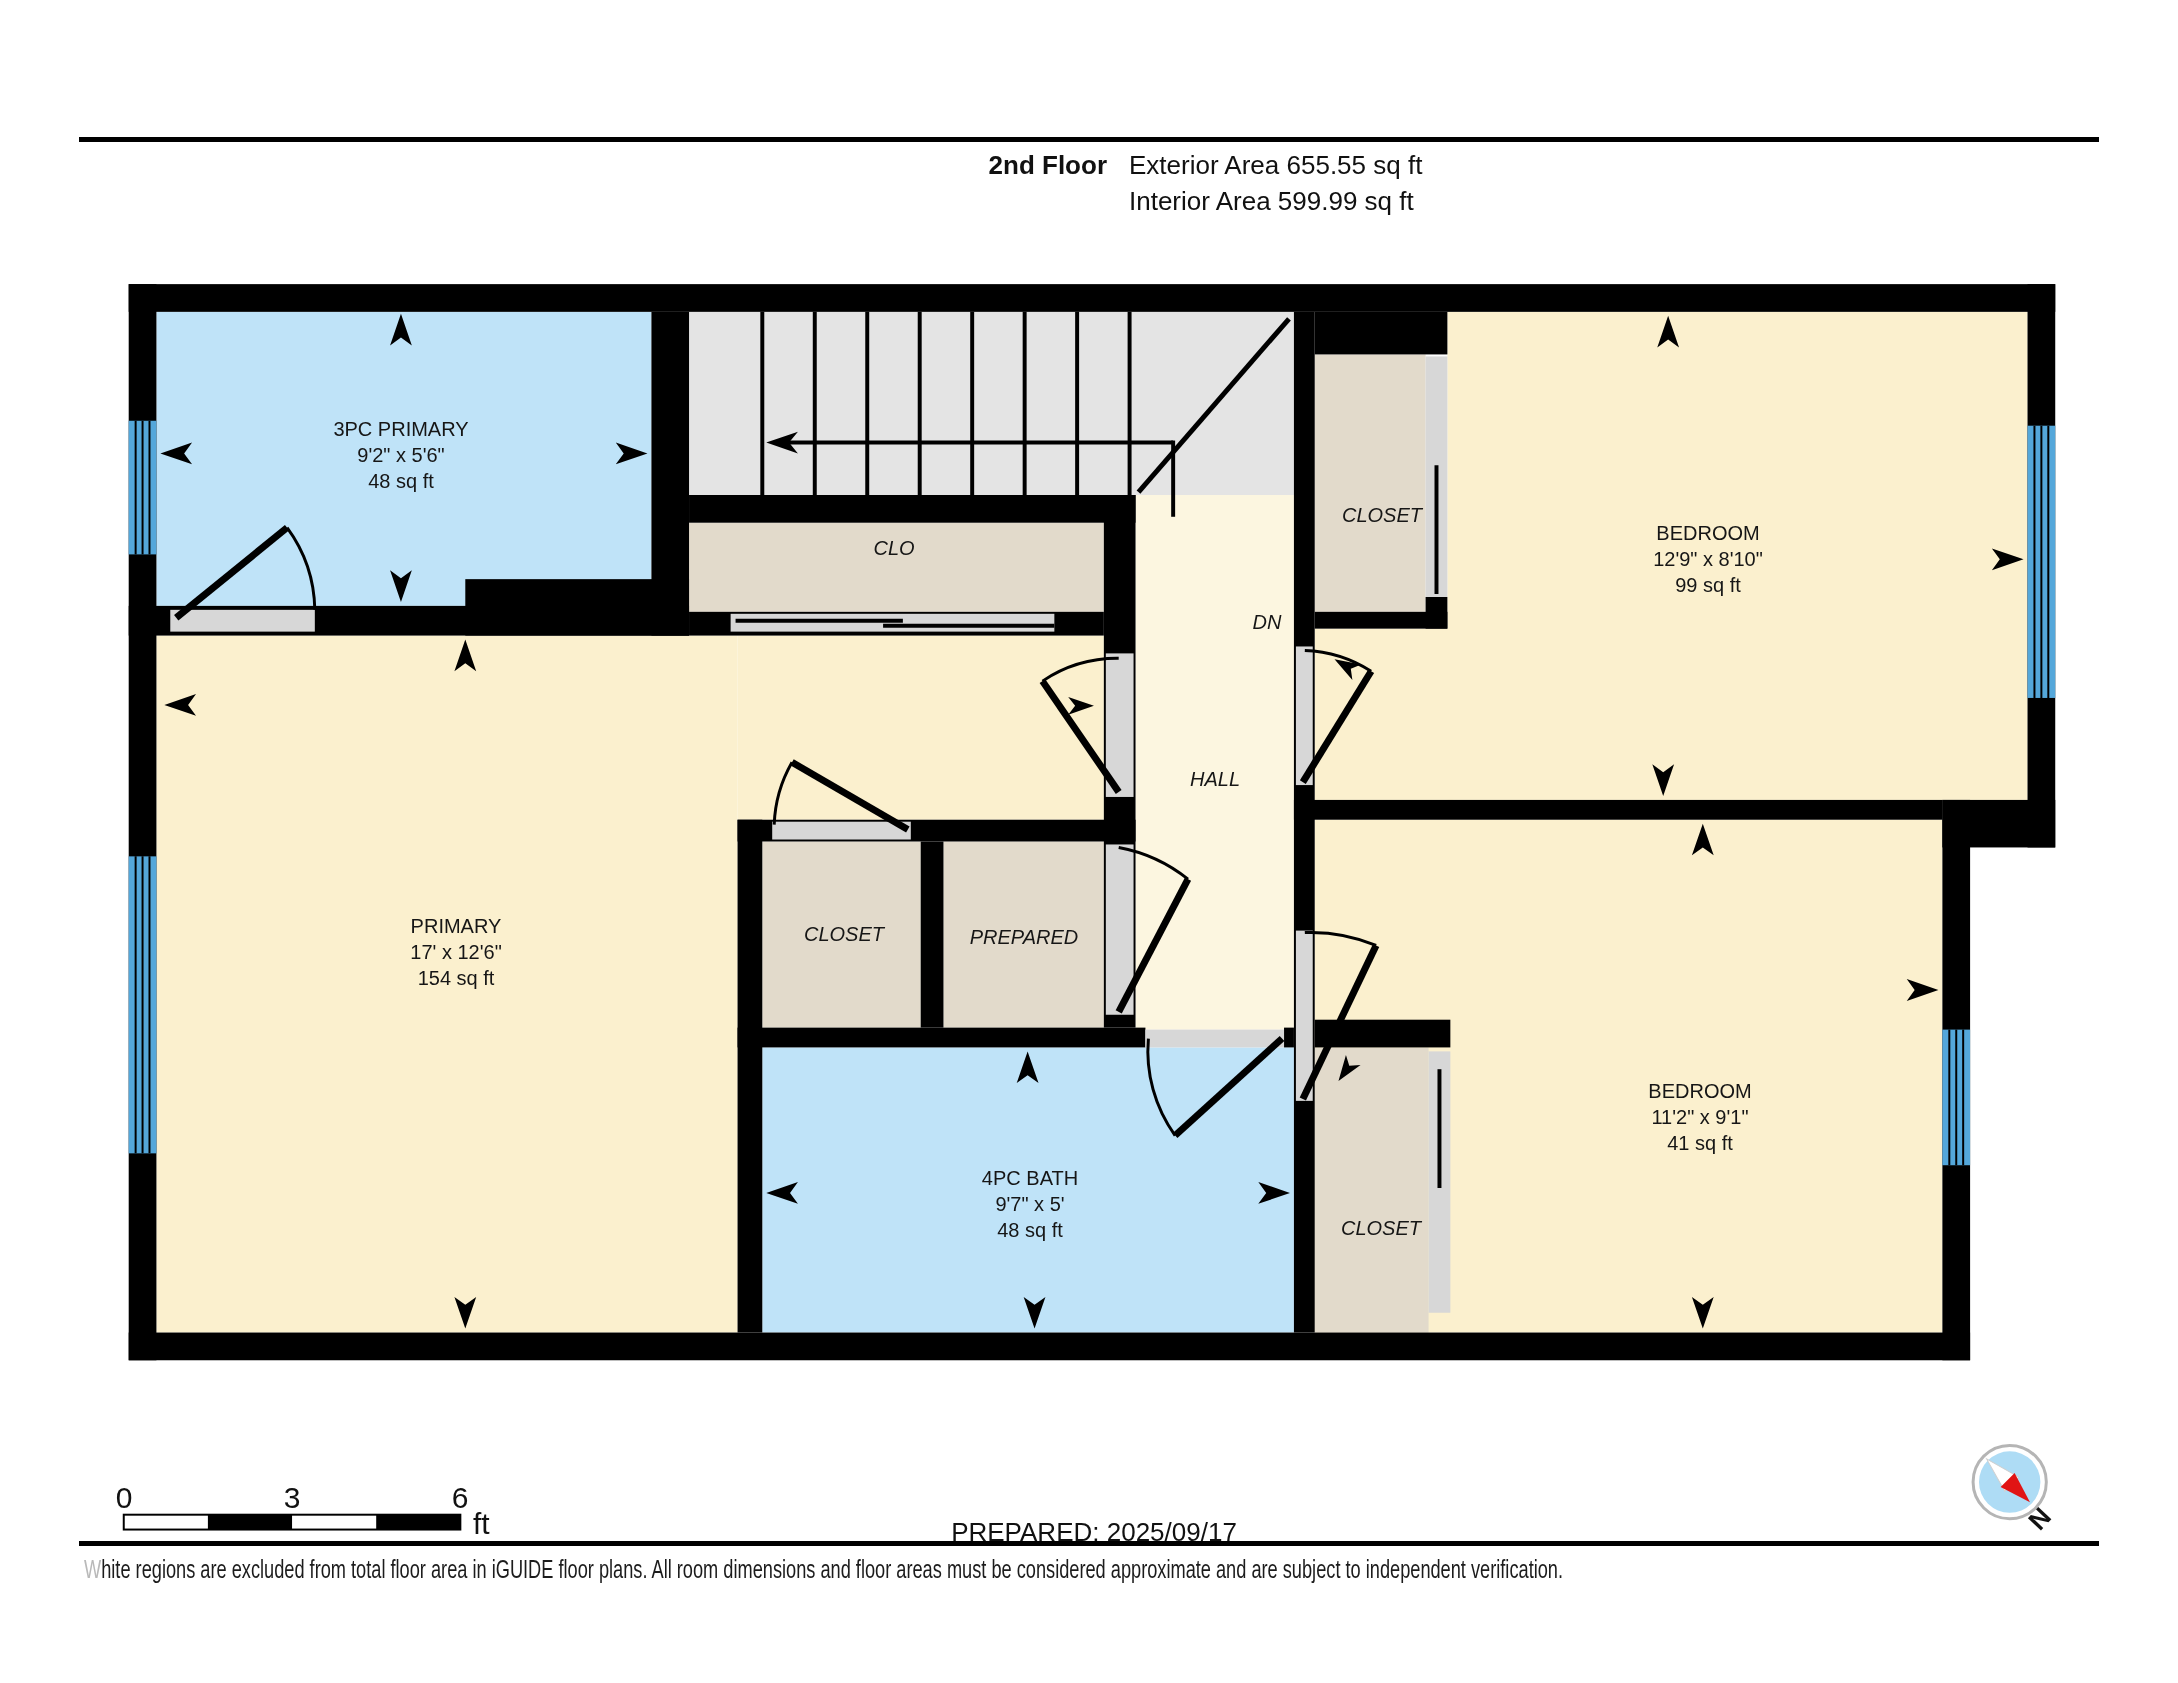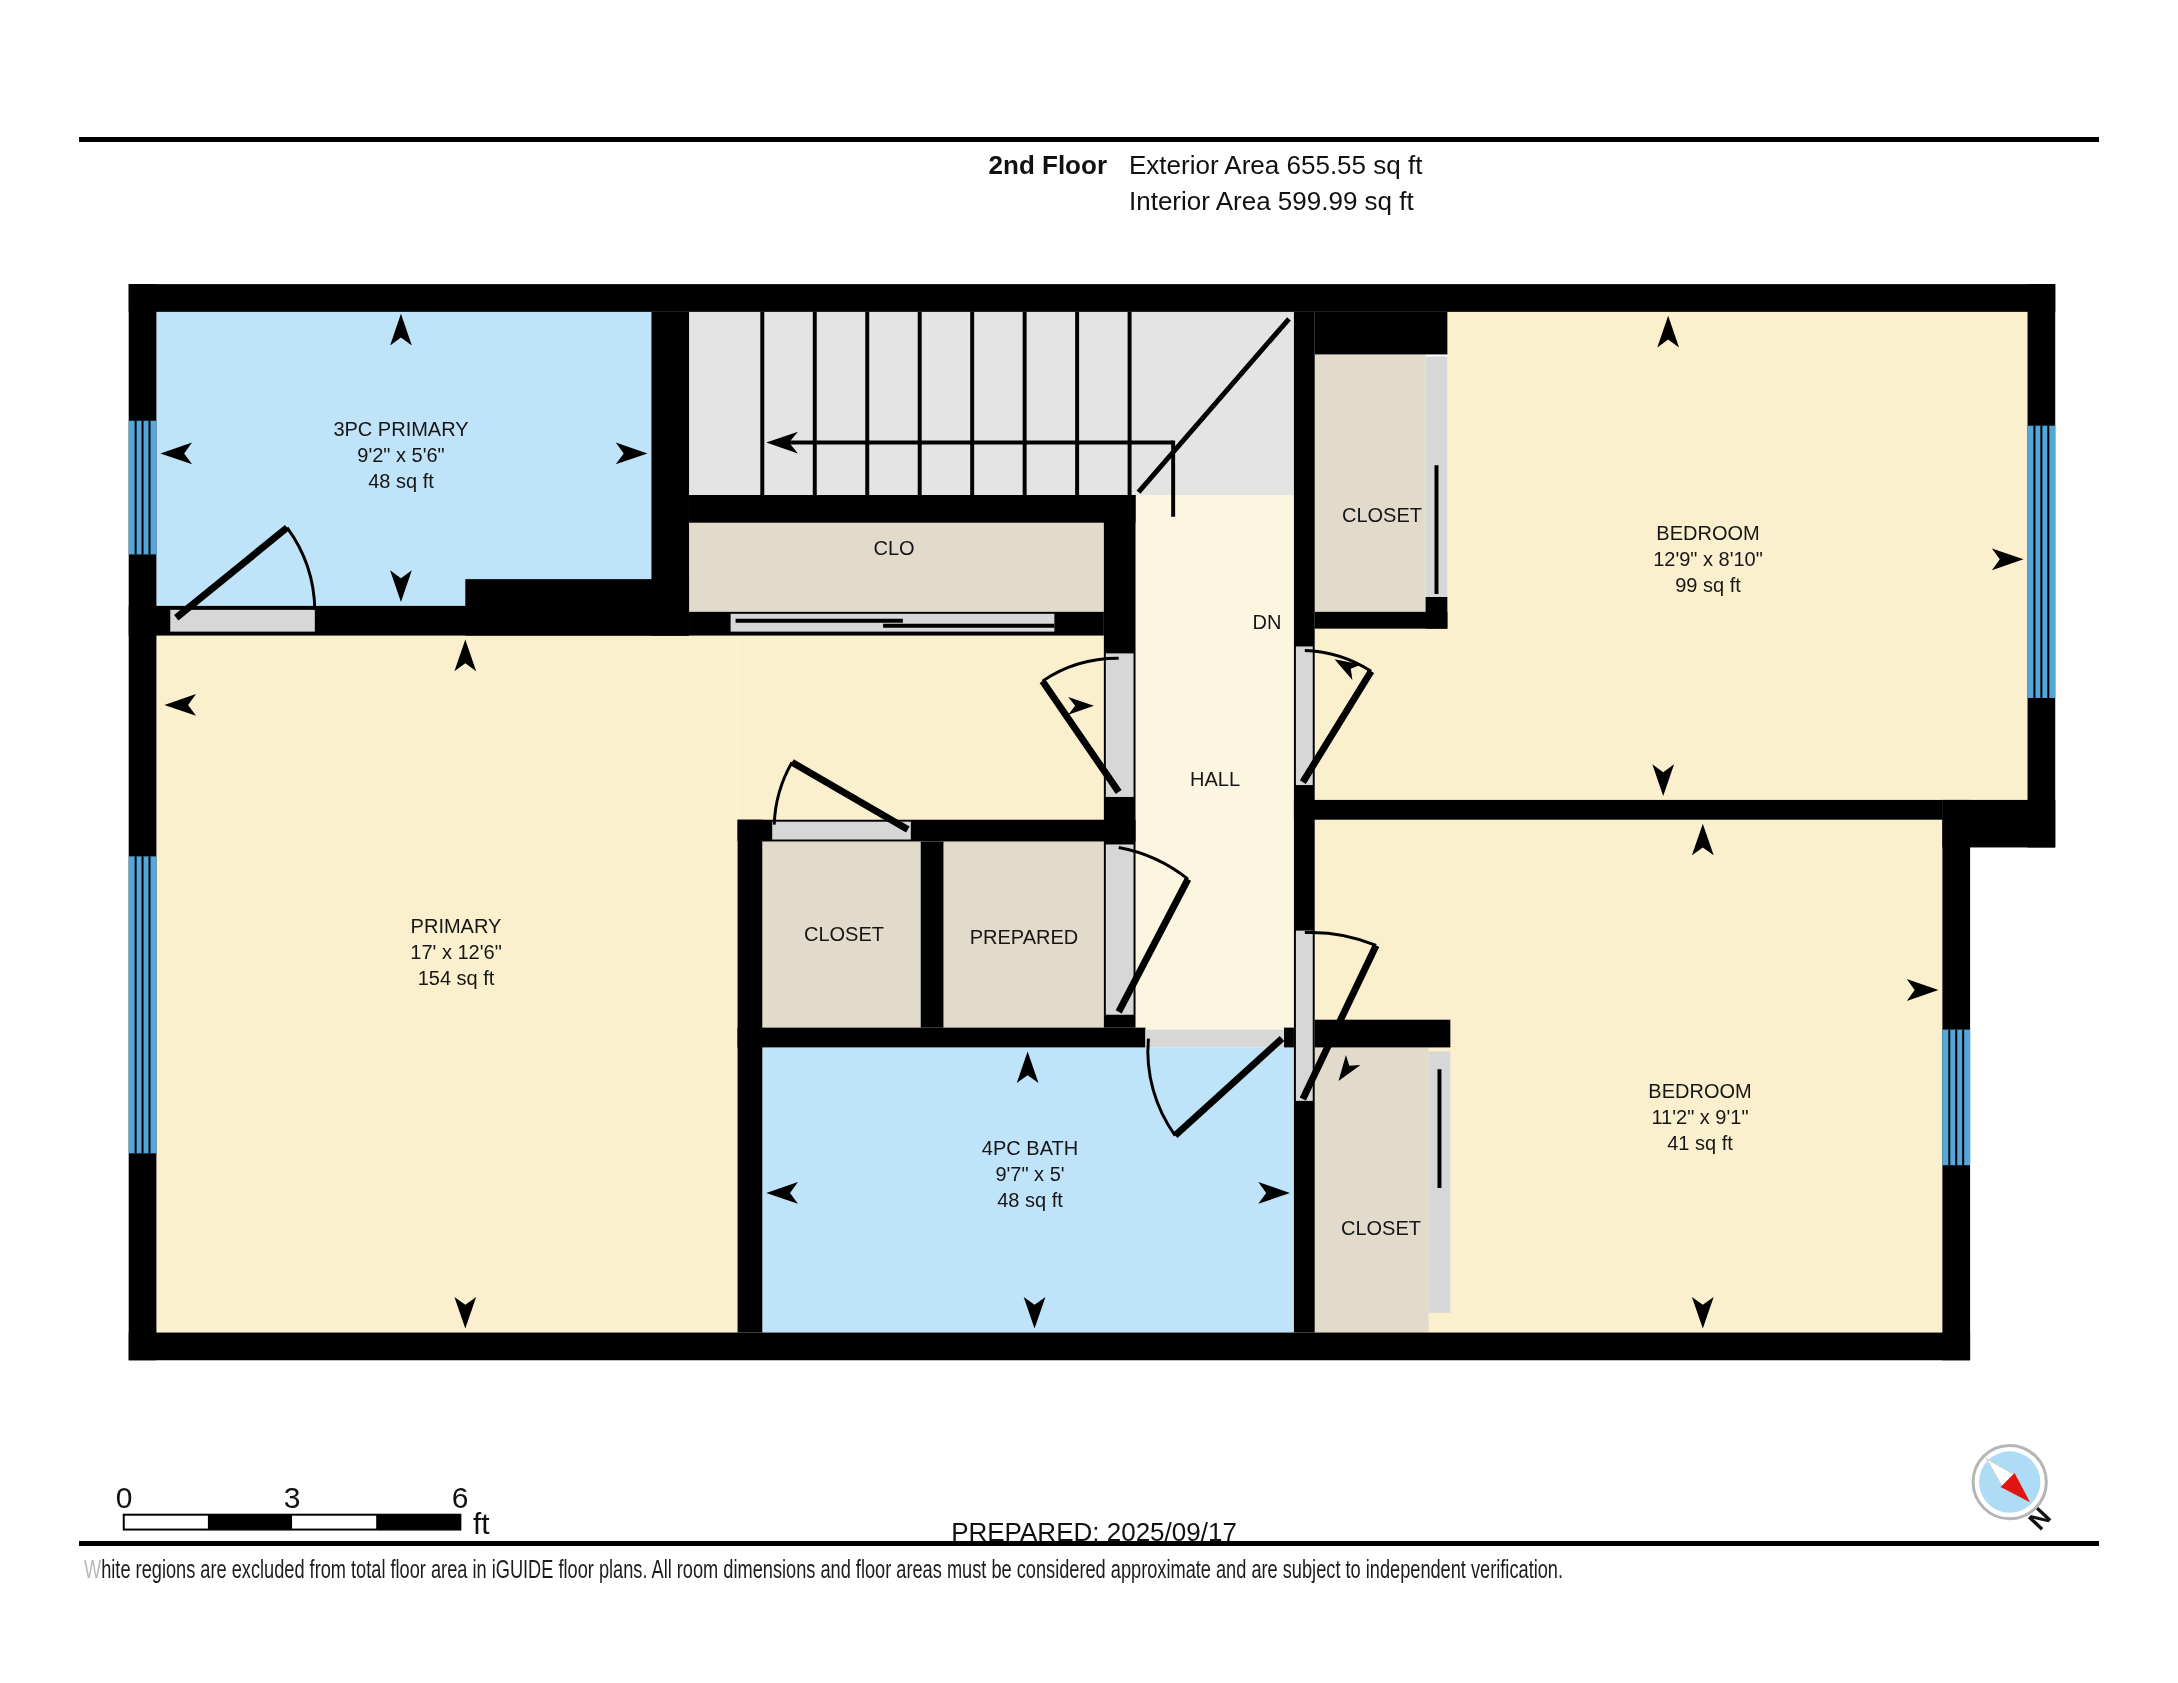--- a/index.html
+++ b/index.html
@@ -8,21 +8,21 @@
   #plan-svg{position:absolute;left:0;top:0;}
   .abs{position:absolute;}
   .page-title{top:77px;left:50%;transform:translateX(-50%);font-size:44px;font-weight:bold;
               letter-spacing:-0.5px;white-space:nowrap;}
   .hrule{position:absolute;left:79px;width:2020px;height:5px;background:#000;}
   .floor-label{top:150px;left:693px;width:414px;text-align:right;font-size:26px;font-weight:bold;}
   .area-line1{top:150px;left:1129px;font-size:26px;}
   .area-line2{top:186px;left:1129px;font-size:26px;}
   .room-label{position:absolute;transform:translate(-50%,-50%);text-align:center;
               font-size:20px;line-height:26px;white-space:nowrap;color:#161616;}
-  .small-label{position:absolute;transform:translate(-50%,-50%);font-size:20px;white-space:nowrap;color:#161616;}
+  .small-label{position:absolute;transform:translate(-50%,-50%);font-size:20px;white-space:nowrap;color:#161616;font-style:italic;}
   .scale-num{position:absolute;transform:translateX(-50%);font-size:30px;}
   .scale-unit{position:absolute;font-size:30px;}
   .prepared{top:1517px;left:896px;width:396px;text-align:center;font-size:26px;}
   .disclaimer{top:1554px;left:84px;width:2376px;font-size:26px;transform:scaleX(0.70);
               transform-origin:left center;white-space:nowrap;color:#1c1c1c;}
   .disclaimer .w{color:#b9b9b9;}
   .compass-n{position:absolute;left:2030px;top:1503px;font-size:26px;font-weight:600;
              transform:rotate(133deg);}
 </style>
 </head>
@@ -224,21 +224,21 @@
   <div class="room-label" style="left:1708px;top:559px;">
     <div>BEDROOM</div>
       <div>12'9" x 8'10"</div>
       <div>99 sq ft</div>
   </div>
   <div class="room-label" style="left:456px;top:952px;">
     <div>PRIMARY</div>
       <div>17' x 12'6"</div>
       <div>154 sq ft</div>
   </div>
-  <div class="room-label" style="left:1030px;top:1174px;">
+  <div class="room-label" style="left:1030px;top:1204px;">
     <div>4PC BATH</div>
       <div>9'7" x 5'</div>
       <div>48 sq ft</div>
   </div>
   <div class="room-label" style="left:1700px;top:1117px;">
     <div>BEDROOM</div>
       <div>11'2" x 9'1"</div>
       <div>41 sq ft</div>
   </div>
 

